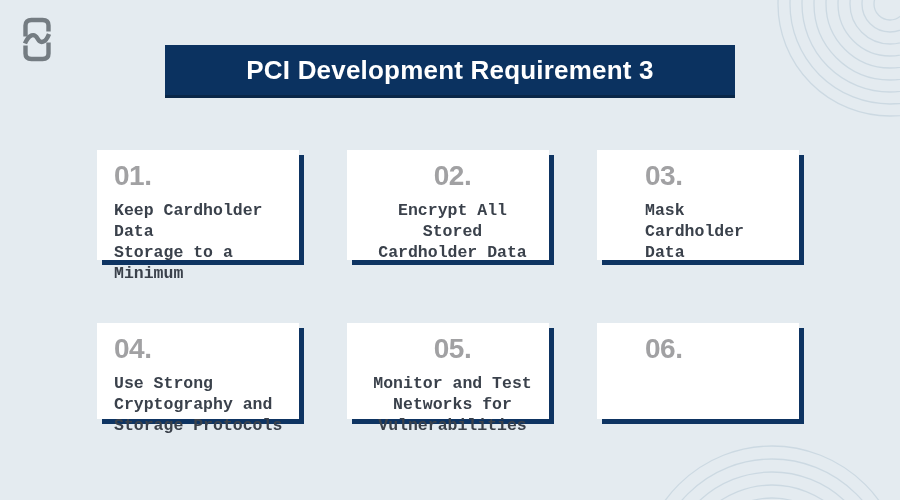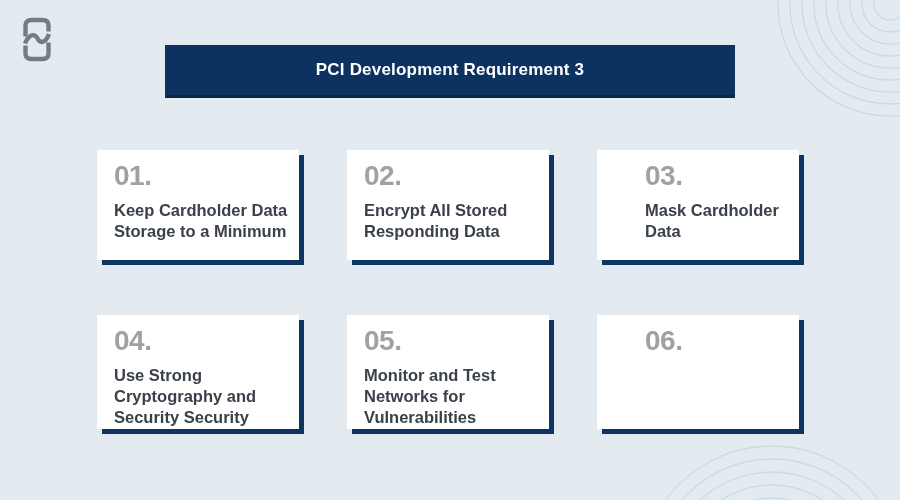--- a/index.html
+++ b/index.html
@@ -46,21 +46,21 @@
     height: 50px;
     background: #0b3260;
     box-shadow: 0 3px 0 #0a2748;
     display: flex;
     align-items: center;
     justify-content: center;
   }
   .banner h1 {
     margin: 0;
     color: #ffffff;
-    font-size: 17px;
+    font-size: 26px;
     font-weight: bold;
     letter-spacing: 0.2px;
   }
 
   .card {
     position: absolute;
     width: 202px;
     background: #ffffff;
     border-radius: 0;
     box-shadow: 5px 5px 0 #0e3462;
@@ -74,26 +74,27 @@
     line-height: 1;
     color: #a1a1a3;
   }
   .card .title {
     margin-top: 10px;
     font-size: 16.5px;
     font-weight: bold;
     line-height: 21px;
     color: #3a414b;
     white-space: pre-line;
+    font-family: Liberation Mono, monospace;
   }
 
   .r1 { top: 150px; height: 110px; }
-  .r2 { top: 315px; height: 114px; }
+  .r2 { top: 323px; height: 96px; }
   .c1 { left: 97px; }
-  .c2 { left: 347px; }
+  .c2 { left: 347px; text-align: center; }
   .c3 { left: 597px; padding-left: 48px; }
 </style>
 </head>
 <body>
 
 <div class="canvas">
 
   <svg class="rings" width="900" height="500" viewBox="0 0 900 500" aria-hidden="true">
     <g>
       <circle cx="890" cy="4" r="16"></circle>
@@ -131,34 +132,34 @@
 
   <div class="card r1 c1">
     <div class="num">01.</div>
     <div class="title">Keep Cardholder Data
 Storage to a Minimum</div>
   </div>
 
   <div class="card r1 c2">
     <div class="num">02.</div>
     <div class="title">Encrypt All Stored
-Responding Data</div>
+Cardholder Data</div>
   </div>
 
   <div class="card r1 c3">
     <div class="num">03.</div>
     <div class="title">Mask Cardholder
 Data</div>
   </div>
 
   <div class="card r2 c1">
     <div class="num">04.</div>
     <div class="title">Use Strong
 Cryptography and
-Security Security</div>
+Storage Protocols</div>
   </div>
 
   <div class="card r2 c2">
     <div class="num">05.</div>
     <div class="title">Monitor and Test
 Networks for
 Vulnerabilities</div>
   </div>
 
   <div class="card r2 c3">

